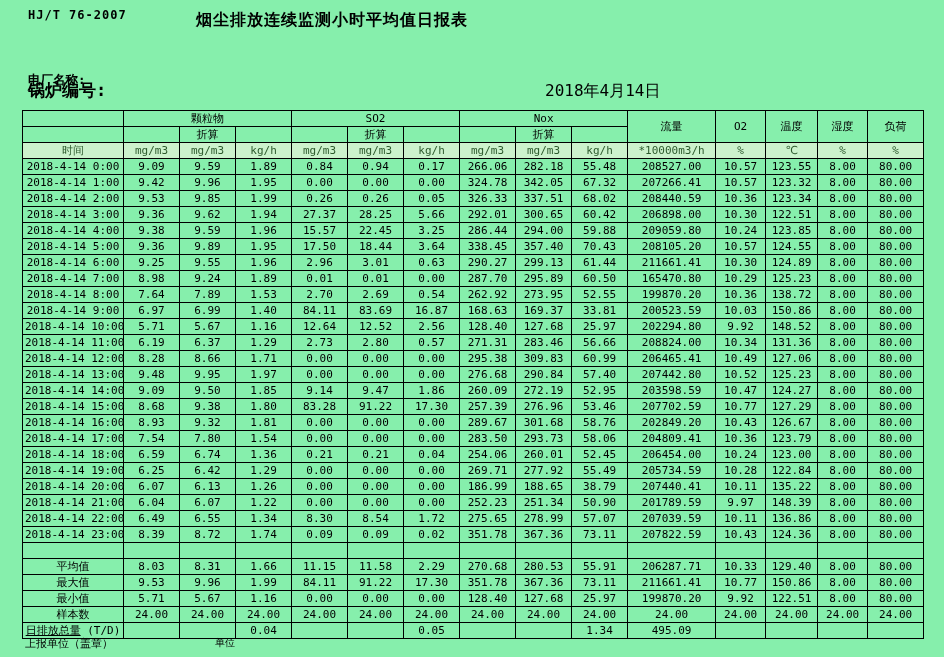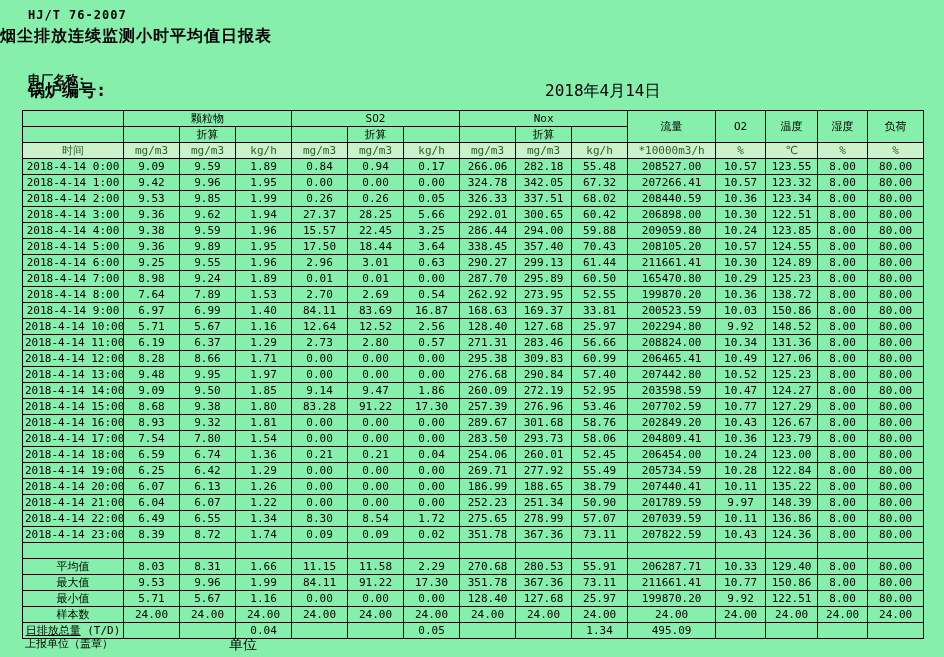--- a/index.html
+++ b/index.html
@@ -1,21 +1,21 @@
 <!DOCTYPE html>
 <html><head>
 <meta charset="utf-8">
 <style>
   html,body{margin:0;padding:0;background:#fff;}
   .page{
     position:relative;width:944px;height:657px;background:#86efac;overflow:hidden;
     font-family:"DejaVu Sans Mono","DejaVu Sans",monospace;color:#000;
   }
   .doc-code{position:absolute;left:28px;top:8px;font-size:12px;font-weight:bold;letter-spacing:1px;}
-  .title{position:absolute;left:0;top:26px;width:664px;font-size:16px;font-weight:bold;letter-spacing:1px;}
+  .title{position:absolute;left:0;top:10px;width:664px;text-align:center;font-size:16px;font-weight:bold;letter-spacing:1px;}
   .plant{position:absolute;left:28px;top:72px;font-size:12.5px;font-weight:bold;}
   .boiler{position:absolute;left:28px;top:79px;font-size:17px;font-weight:bold;}
   .date{position:absolute;left:545px;top:81px;font-size:16px;}
   table.report{
     position:absolute;left:22px;top:110px;width:901px;
     border-collapse:collapse;table-layout:fixed;font-size:11px;
   }
   table.report td{
     border:1px solid #000;height:15px;padding:0 2px;
     overflow:hidden;white-space:nowrap;text-align:center;vertical-align:middle;
@@ -24,21 +24,21 @@
   tr.units td{background:#ccf2cc;color:#2d5a2d;height:15px;}
   td.time{text-align:right;padding-right:3px;}
   td.num{text-align:center;}
   td.flow{text-align:right;padding-right:5px;}
   td.sum{text-align:right;padding-right:5px;}
   td.sumlabel{text-align:right;padding-right:3px;}
   td.totlabel{text-align:left;padding-left:1px;}
   .uline{text-decoration:underline;}
   .footer-line1{position:absolute;left:25px;top:615px;font-size:12px;}
   .footer-line2{position:absolute;left:25px;top:636px;font-size:11px;}
-  .footer-unit{position:absolute;left:229px;top:636px;font-size:14px;}
+  .footer-unit{position:absolute;left:215px;top:636px;font-size:10px;}
 </style>
 </head>
 <body>
 
 <div class="page">
   <div class="doc-code">HJ/T 76-2007</div>
   <div class="title">烟尘排放连续监测小时平均值日报表</div>
   <div class="plant">电厂名称:</div>
   <div class="boiler">锅炉编号:</div>
   <div class="date">2018年4月14日</div>

